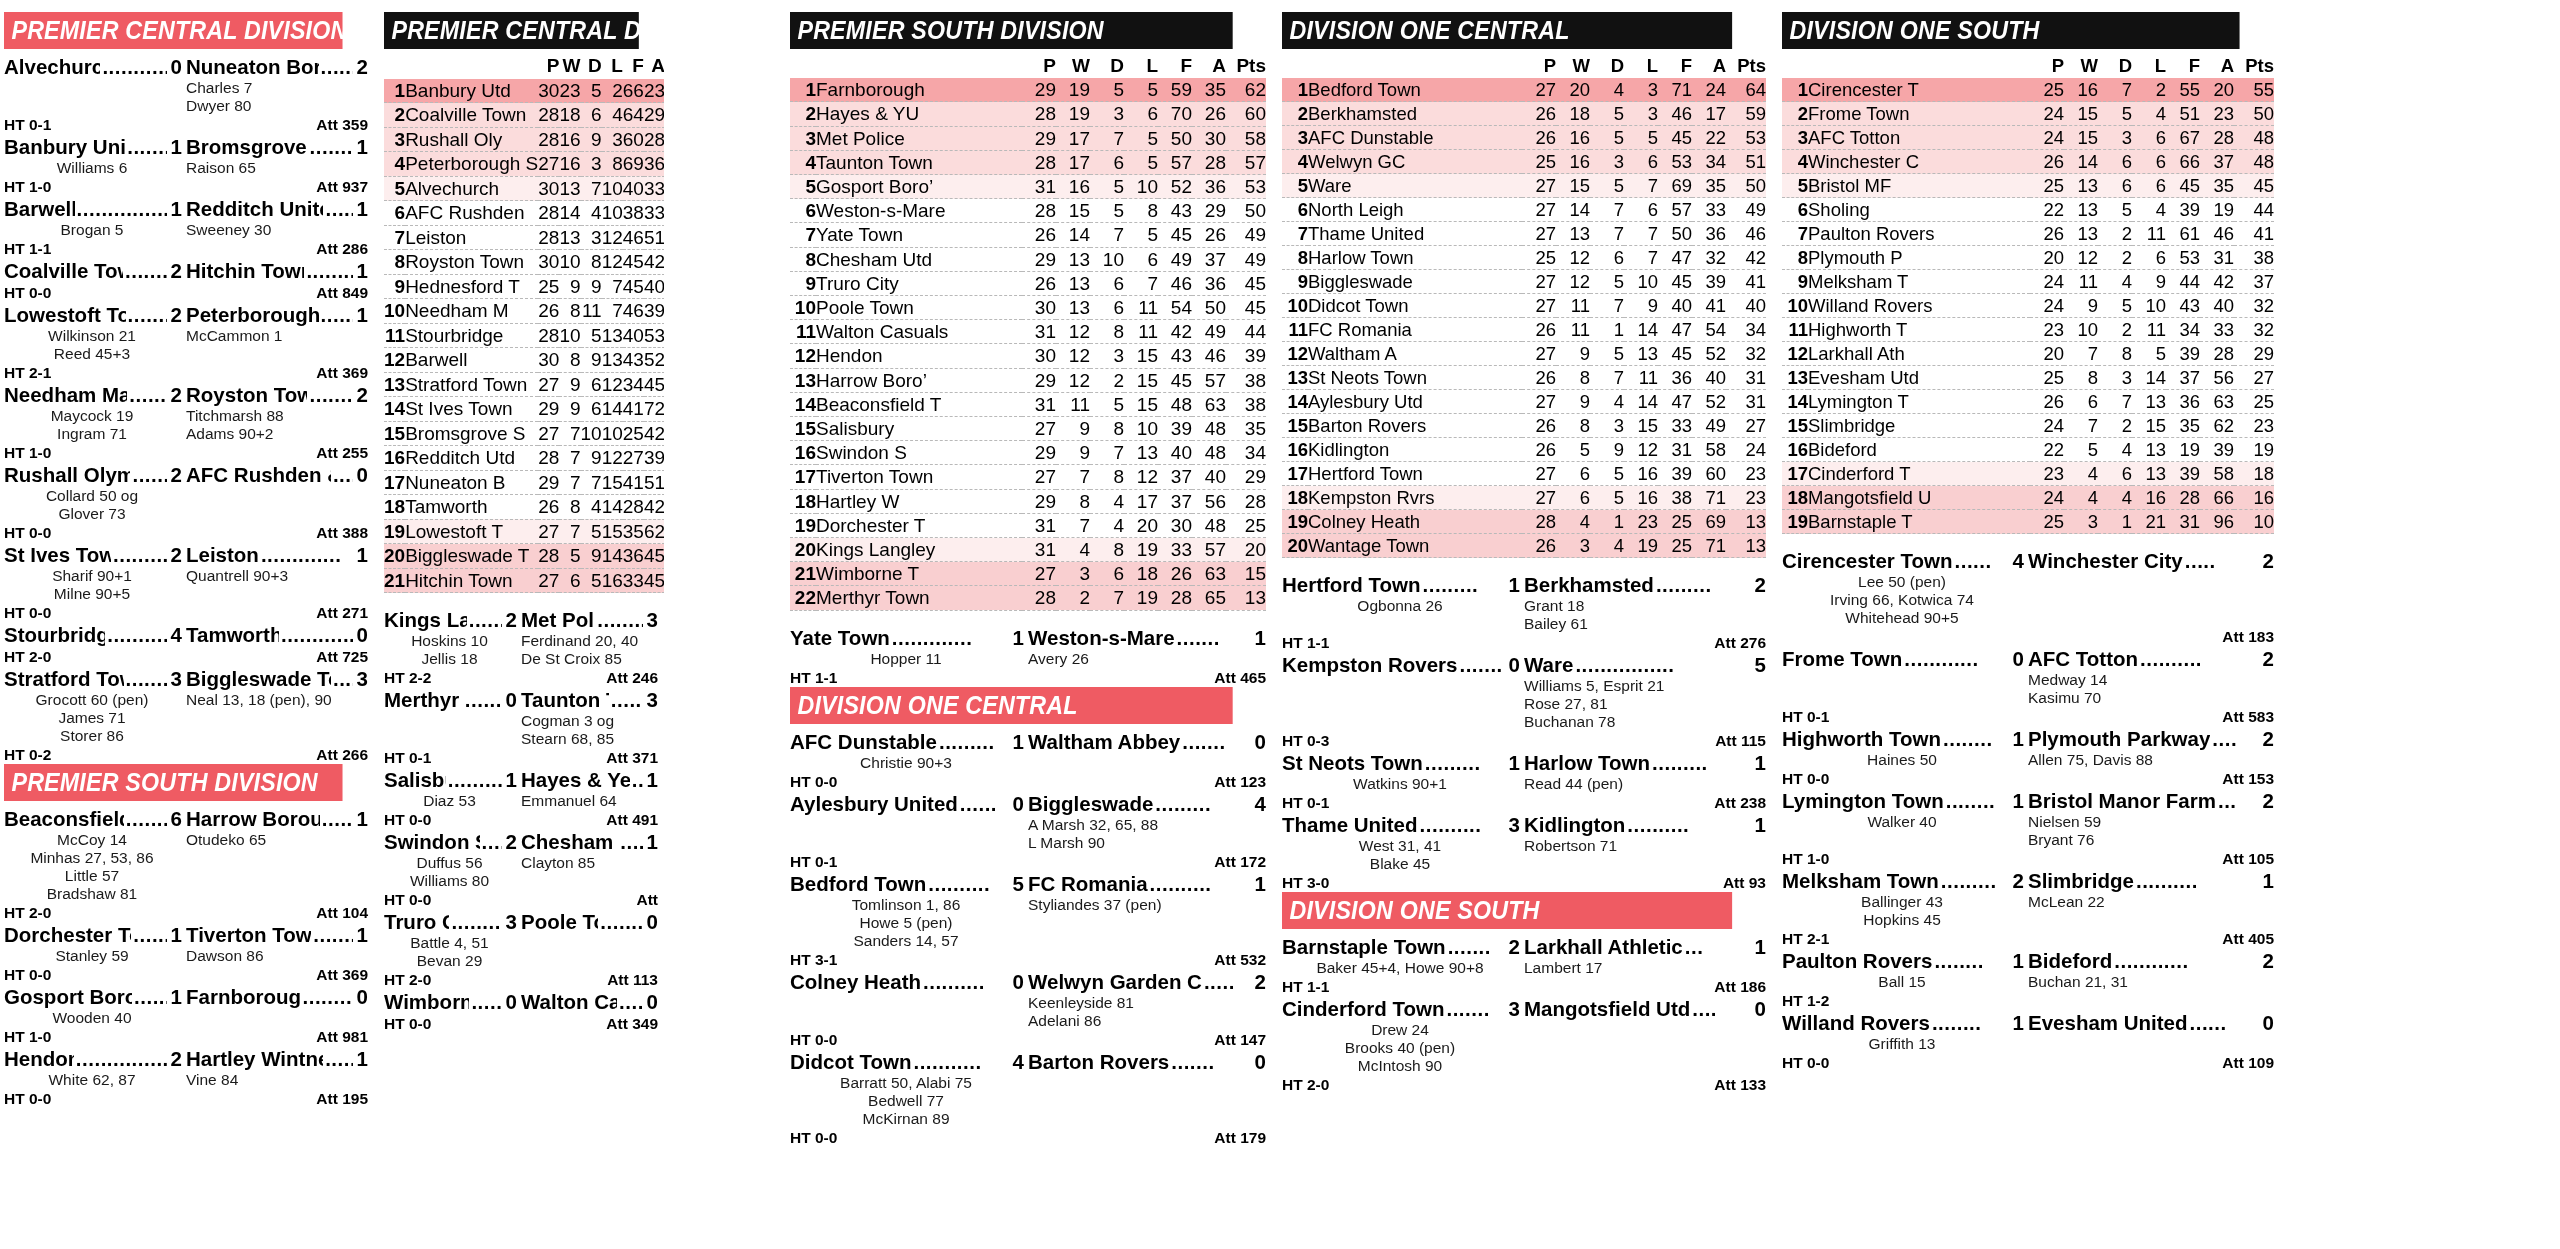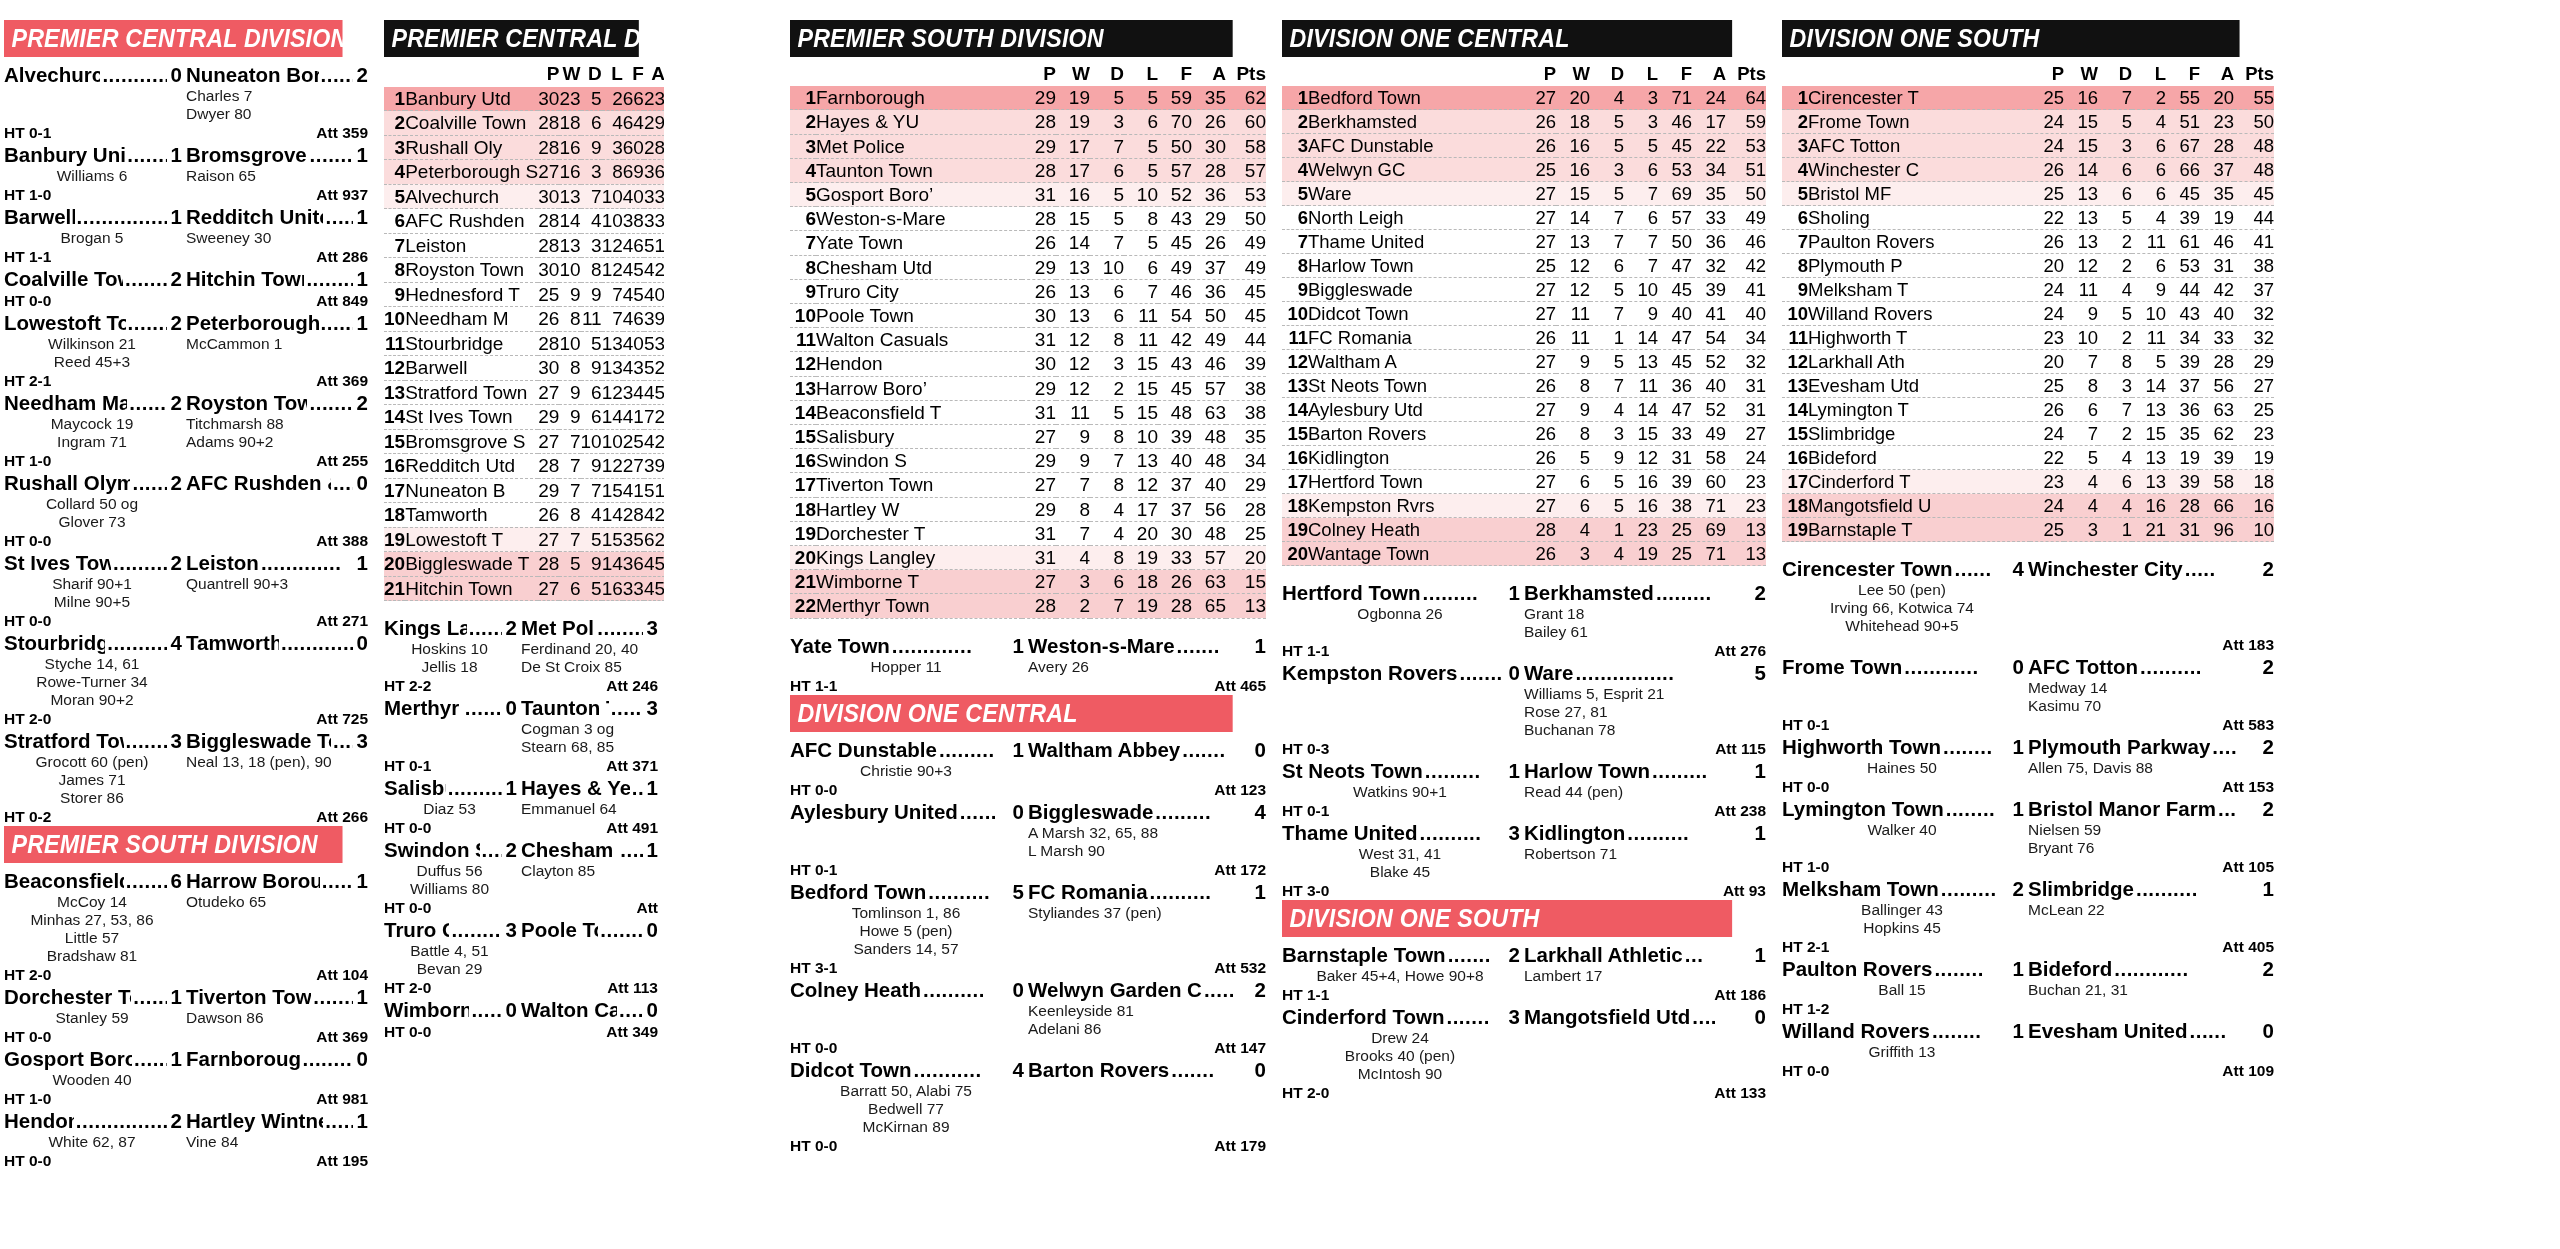--- a/index.html
+++ b/index.html
@@ -9,21 +9,21 @@
     background: #ffffff;
     width: 2560px; height: 1249px;
     font-family: "Liberation Sans", sans-serif;
     overflow: hidden;
   }
   .page {
     position: relative;
     width: 2560px; height: 1249px;
     display: flex;
     align-items: flex-start;
-    padding: 20px 0 0 0;
+    padding: 12px 0 0 0;
     border-radius: 7px;
   }
 
   
   .col { position: relative; height: 1243px; overflow: hidden; }
   .col-results-central { width: 374px; padding: 0 6px 0 4px; }
   .col-table-central   { width: 290px; padding: 0 6px 0 10px; }
   .col-spacer          { width: 118px; }
   .col-south           { width: 490px; padding: 0 6px 0 8px; }
   .col-d1c             { width: 500px; padding: 0 6px 0 10px; }
@@ -357,32 +357,20 @@
               <span class="tname">Stourbridge</span>      
               <span class="dots">...........</span>      
               <span class="score">4</span>    
             </span>    
             <span class="team-away">      
               <span class="tname">Tamworth</span>      
               <span class="dots">............</span>      
               <span class="score">0</span>    
             </span>  
           </div>  
-          <div class="scorers">    
-            <div class="sc-home">
-              <div class="sc-line">Styche 14, 61</div>
-              <div class="sc-line">Rowe-Turner 34</div>
-              <div class="sc-line">Moran 90+2</div>    
-            </div>    
-            <div class="sc-away">
-              <div class="sc-line">&nbsp;</div>
-              <div class="sc-line">&nbsp;</div>
-              <div class="sc-line">&nbsp;</div>    
-            </div>  
-          </div>  
           <div class="ht-att">    
             <div class="ht">HT 2-0</div>    
             <div class="att">Att 725</div>  
           </div>
         </div>
         <div class="match">  
           <div class="match-line">    
             <span class="team-home">      
               <span class="tname">Stratford Town</span>      
               <span class="dots">........</span>      

